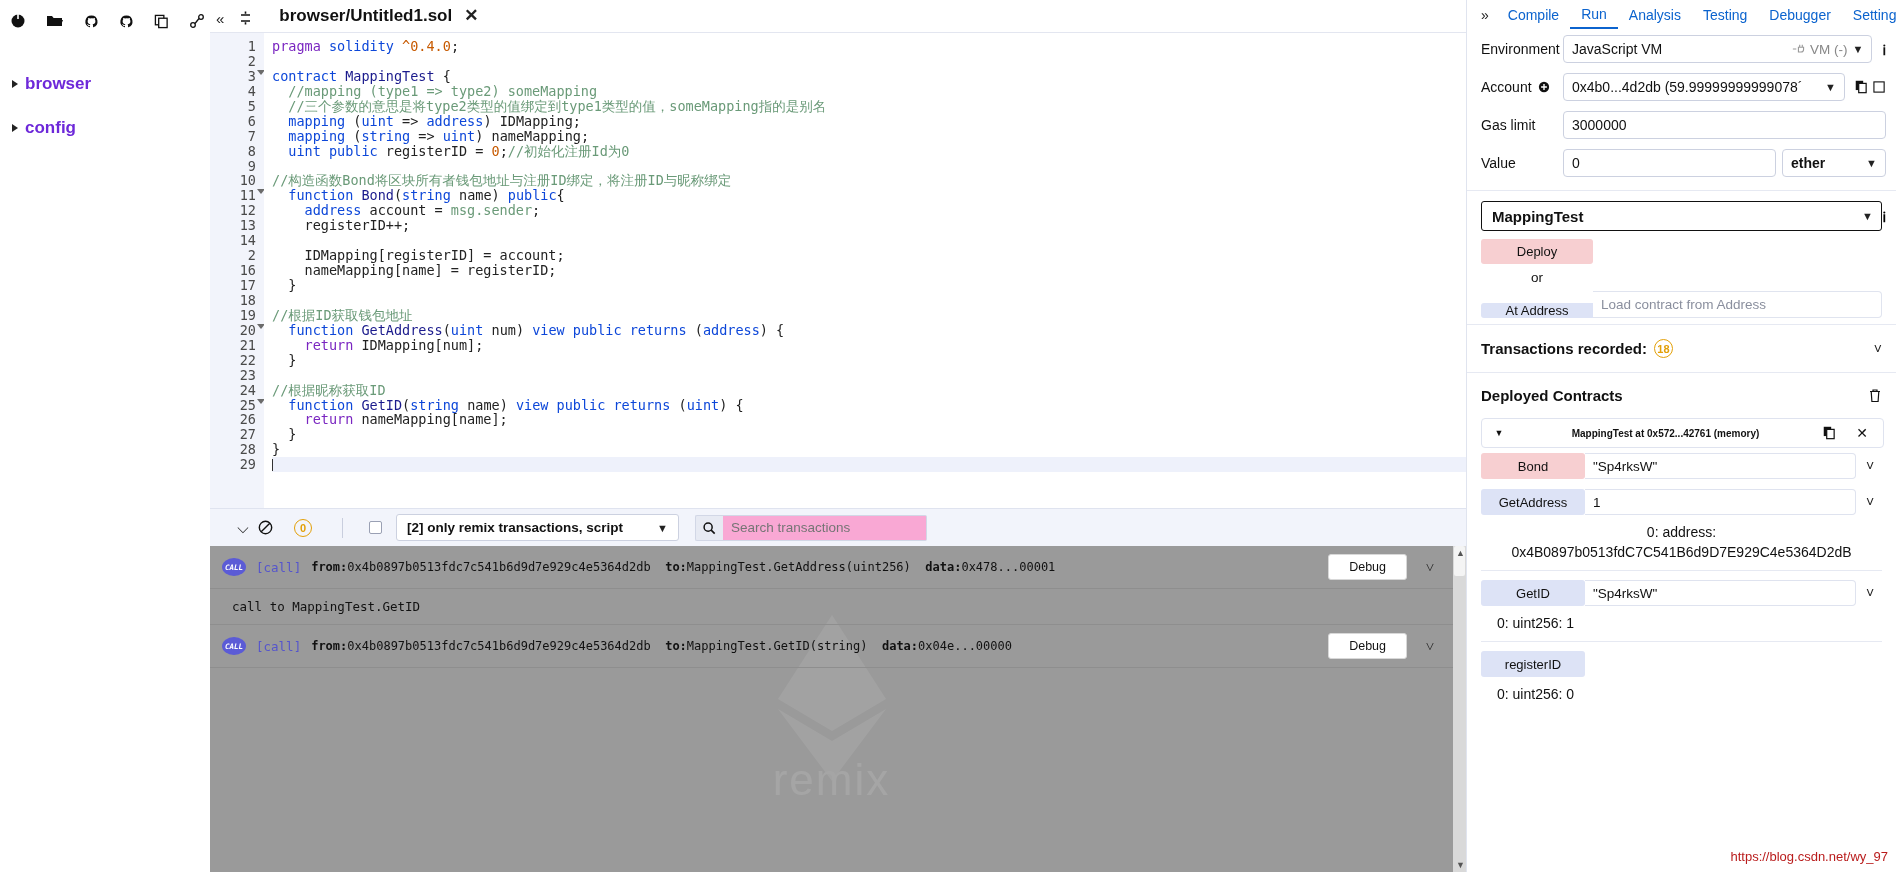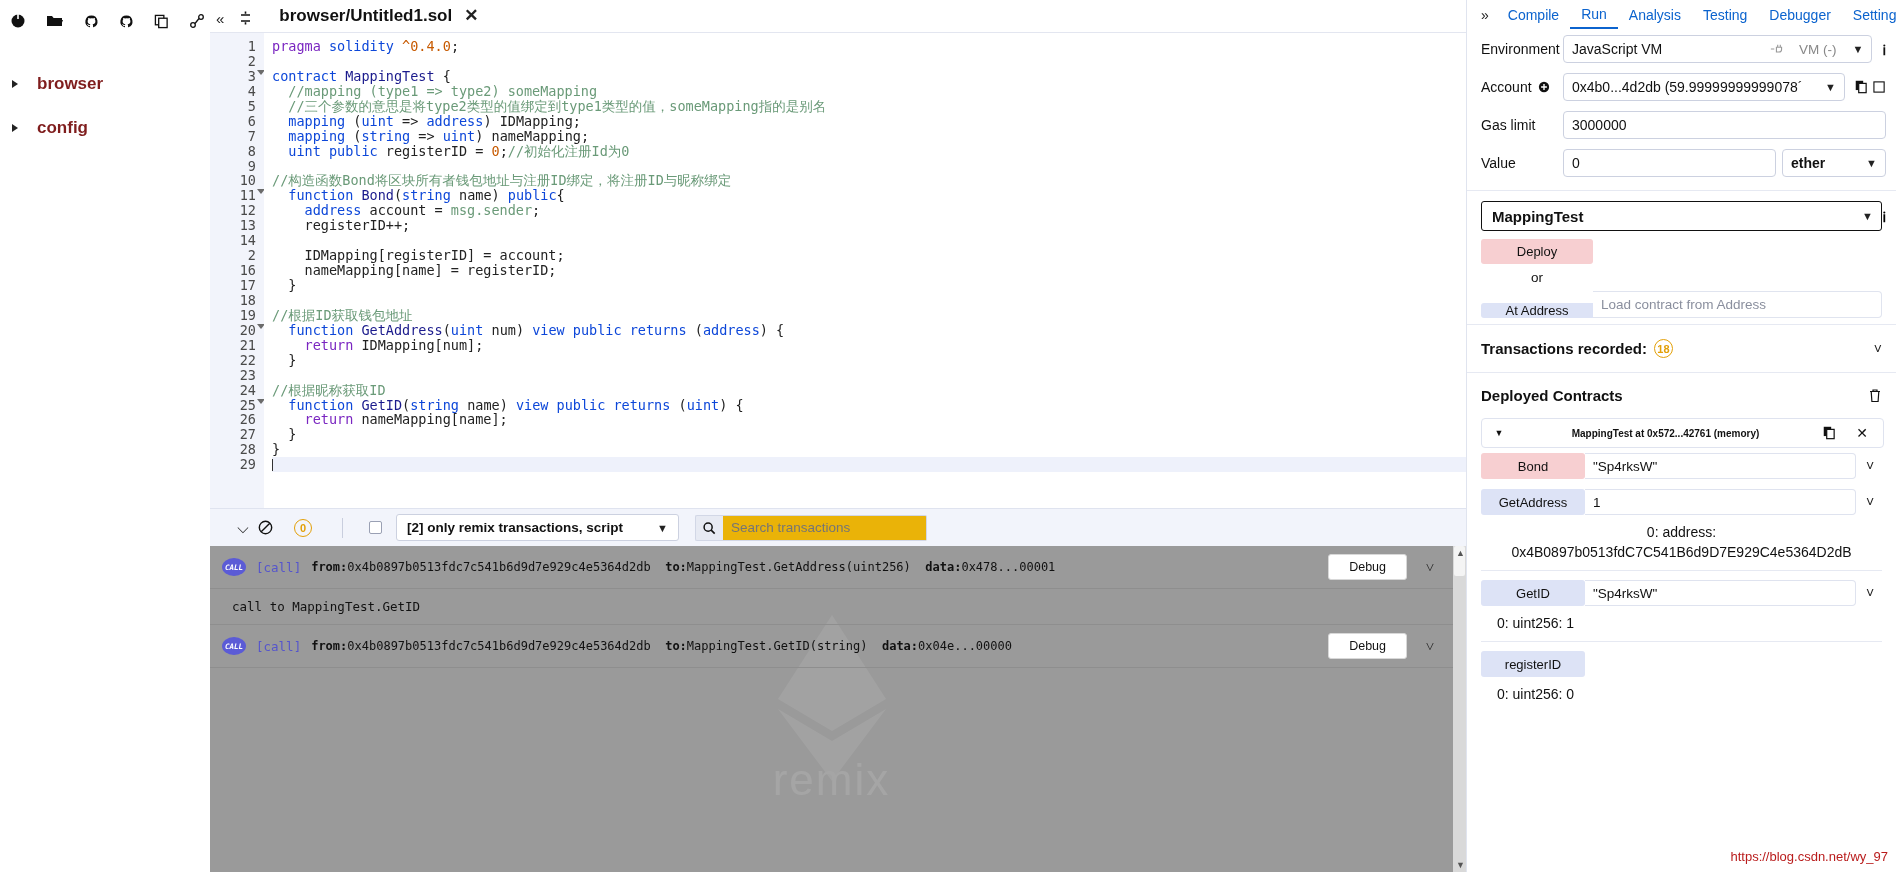--- a/index.html
+++ b/index.html
@@ -8,21 +8,21 @@
     font-family: "Liberation Sans", sans-serif;
     background: #fff; overflow: hidden;
   }
   .app { position: relative; width: 1896px; height: 872px; display: flex; }
 
   
   .filepanel { width: 210px; height: 872px; background: #fff; flex: 0 0 210px; position: relative; }
   .fp-icons { display: flex; align-items: center; gap: 20px; padding: 8px 14px 0 10px; height: 34px; }
   .fp-icons .ic { width: 18px; height: 18px; color: #1a1a1a; display: flex; align-items: center; justify-content: center; cursor: pointer; }
   .fp-tree { padding: 28px 0 0 8px; }
-  .fp-node { display: flex; align-items: center; gap: 19px; font-size: 17px; font-weight: bold; color: #7f1d1d; padding: 12px 0 12px 4px; cursor: pointer; }
+  .fp-node { display: flex; align-items: center; gap: 7px; font-size: 17px; font-weight: bold; color: #6d28d9; padding: 12px 0 12px 4px; cursor: pointer; }
   .caret-r { width: 0; height: 0; border-left: 6px solid #222; border-top: 4px solid transparent; border-bottom: 4px solid transparent; }
 
   
   .center { flex: 1 1 auto; display: flex; flex-direction: column; height: 872px; min-width: 0; position: relative; background: #fff; }
 
   .tabbar { height: 32px; background: #fff; display: flex; align-items: flex-end; position: relative; }
   .tabbar-left { display: flex; align-items: center; gap: 16px; padding: 0 14px 6px 6px; }
   .tb-ic { color: #222; font-size: 15px; cursor: pointer; line-height: 1; }
   .tab {
     display: flex; align-items: center; gap: 12px;
@@ -75,21 +75,21 @@
     padding: 5px 10px; font-size: 13.5px; font-weight: bold; color: #111;
     display: flex; align-items: center; gap: 34px; cursor: pointer;
   }
   .tmb-search-btn {
     margin-left: 16px; width: 28px; height: 26px; background: #e7eaf3;
     display: flex; align-items: center; justify-content: center; cursor: pointer;
     border: 1px solid #d2d7e6; border-right: none; border-radius: 2px 0 0 2px;
   }
   .tmb-search {
     width: 204px; height: 26px; border: 1px solid #d2d7e6; border-left: none;
-    border-radius: 0 2px 2px 0; padding: 0 8px; font-size: 13.5px; color: #555; background: #eab308;
+    border-radius: 0 2px 2px 0; padding: 0 8px; font-size: 13.5px; color: #555; background: #f9a8d4;
     font-family: "Liberation Sans", sans-serif;
   }
 
   
   .term {
     flex: 1 1 auto; background: #9a9a9a; position: relative; overflow: hidden;
     display: flex;
   }
   .term-inner { flex: 1 1 auto; position: relative; overflow: hidden; }
   .watermark {
@@ -131,21 +131,21 @@
   .rp-body { flex: 1 1 auto; overflow: hidden; padding: 0; }
   .row { display: flex; align-items: center; padding: 5px 10px 5px 14px; gap: 6px; }
   .row-label { width: 76px; font-size: 14px; color: #111; display: flex; align-items: center; gap: 6px; }
   .inp {
     flex: 1 1 auto; height: 28px; border: 1px solid #ccd1e0; border-radius: 4px;
     background: #fff; font-size: 14px; color: #111; padding: 0 8px;
     display: flex; align-items: center; justify-content: space-between;
     font-family: "Liberation Sans", sans-serif;
   }
   .inp.plain { display: block; line-height: 26px; }
-  .inp-right { display: flex; align-items: center; gap: 16px; color: #888; font-size: 13.5px; }
+  .inp-right { display: flex; align-items: center; gap: 5px; color: #888; font-size: 13.5px; }
   .caret-d { font-size: 11px; color: #222; }
   .sep { height: 1px; background: #e6e9f2; margin: 8px 0; }
   .contract-select {
     margin: 10px 14px 0 14px; height: 30px; border: 1.6px solid #111; border-radius: 3px;
     display: flex; align-items: center; justify-content: space-between;
     padding: 0 8px 0 10px; font-size: 15px; font-weight: bold; color: #111; cursor: pointer;
   }
   .deploy-area { padding: 8px 14px 6px 14px; }
   .btn-deploy {
     width: 112px; height: 25px; background: #f7cfd1; border: none; border-radius: 3px;

